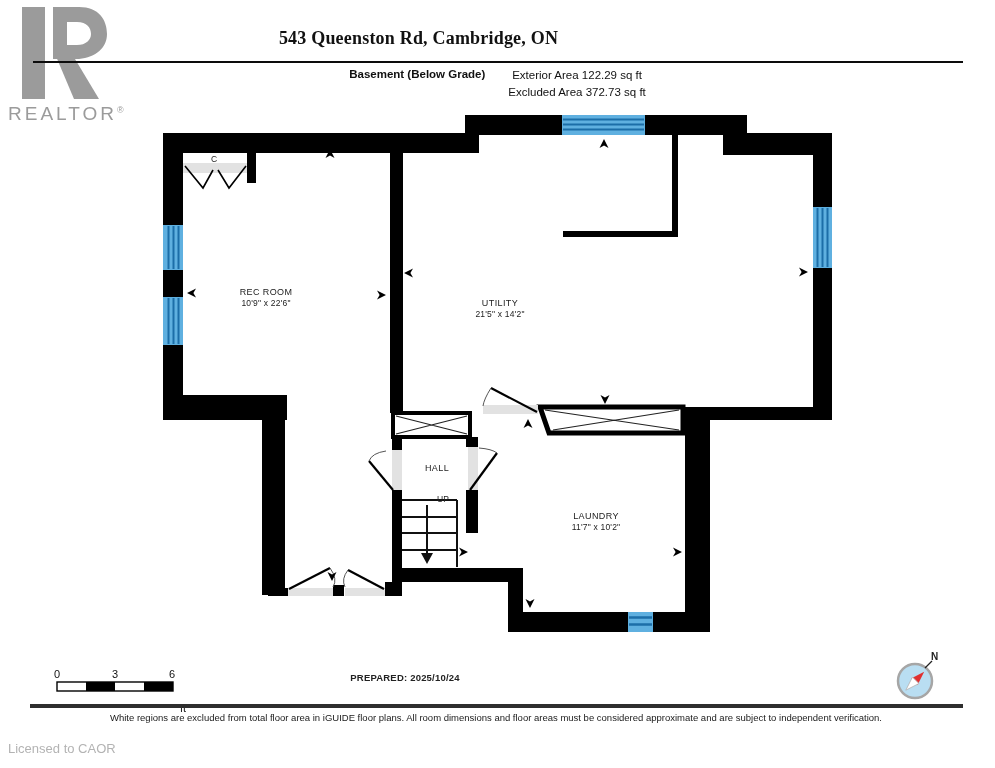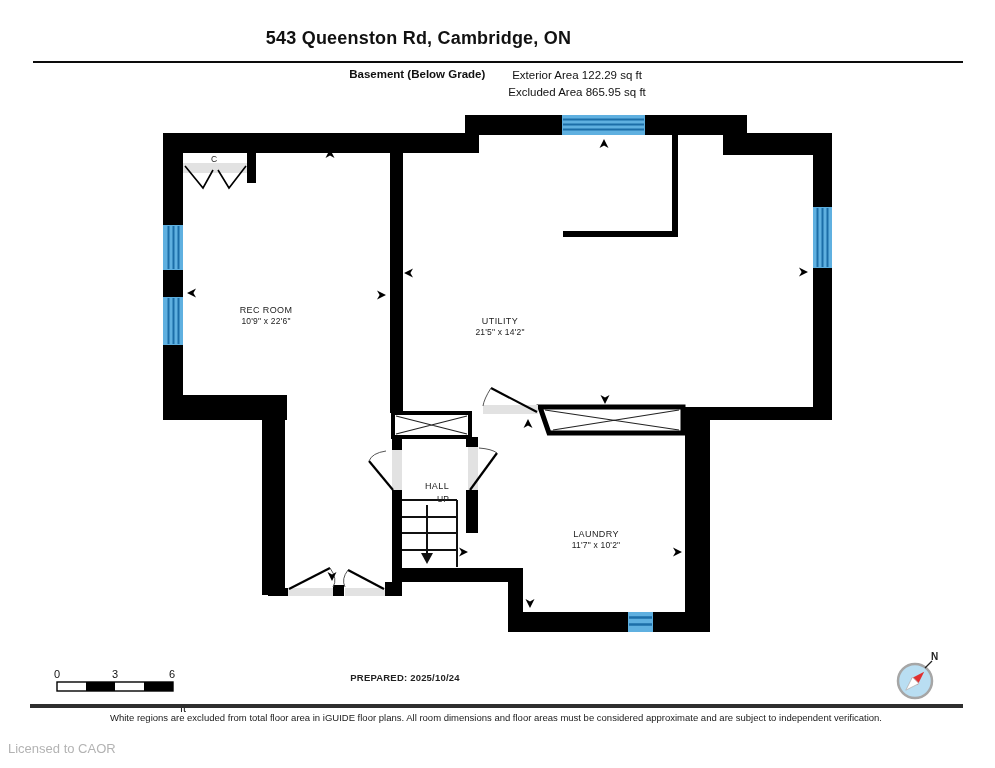--- a/index.html
+++ b/index.html
@@ -15,51 +15,60 @@
   .canvas{
     position:relative;width:995px;height:768px;background:#fff;overflow:hidden;
     font-family:"Liberation Sans", sans-serif;color:#111;
   }
   .abs{position:absolute;}
   
   .logo-box{left:8px;top:4px;width:130px;height:130px;z-index:2;}
   .logo-word{position:absolute;left:0px;top:99px;font-size:19px;letter-spacing:3px;color:var(--logo-grey);font-weight:400;}
   .logo-word sup{font-size:9px;letter-spacing:0;}
   .title-rule{left:33px;top:61px;width:930px;height:2px;background:#0c0c0c;z-index:3;}
-  .page-title{left:0;top:28px;width:837px;text-align:center;font-size:18px;font-weight:bold;letter-spacing:.2px;z-index:4;}
+  .page-title{left:0;top:28px;width:837px;text-align:center;font-size:18px;font-weight:bold;letter-spacing:.2px;z-index:4;font-family:Liberation Serif, serif;}
   .subtitle{left:0;top:67px;width:995px;display:flex;justify-content:center;align-items:flex-start;gap:23px;z-index:4;}
   .subtitle .floor{font-weight:bold;font-size:11.5px;padding-top:1px;}
   .subtitle .areas{font-size:11.5px;line-height:17px;text-align:center;}
   
-  .rlabel{transform:translate(-50%,-50%);text-align:center;font-size:9px;color:#222;letter-spacing:.4px;white-space:nowrap;z-index:5;margin-top:18px;}
+  .rlabel{transform:translate(-50%,-50%);text-align:center;font-size:9px;color:#222;letter-spacing:.4px;white-space:nowrap;z-index:5;}
   .rlabel .dims{font-size:8.5px;letter-spacing:.2px;margin-top:1px;}
   .tinylabel{transform:translate(-50%,-50%);font-size:8.5px;color:#222;z-index:5;white-space:nowrap;}
   
   .scale-num{transform:translateX(-50%);font-size:11px;color:#111;z-index:5;}
   .scale-unit{font-size:11px;color:#111;z-index:5;margin-top:22px;}
   .prepared{left:0;top:672px;width:810px;text-align:center;font-size:9.5px;font-weight:bold;color:#222;letter-spacing:.2px;z-index:5;}
   .north-label{font-size:10px;font-weight:bold;color:#222;z-index:5;}
   .footer-rule{left:30px;top:704px;width:933px;height:4px;background:#2e2e2e;z-index:5;}
   .disclaimer{left:0;top:712px;width:992px;text-align:center;font-size:9.5px;color:#1a1a1a;z-index:5;}
   .license{left:8px;top:741px;font-size:13px;color:#b3b3b3;z-index:5;}
   svg{display:block;}
 </style>
 </head>
 <body>
 
 <div class="canvas">
 
+  <div class="abs logo-box">
+    <svg width="104" height="98" viewBox="0 0 104 98">
+      <rect x="14" y="3" width="23" height="92" fill="var(--logo-grey)"></rect>
+      <path fill="var(--logo-grey)" fill-rule="evenodd" d="M45,3 H71 C91,3 99,16 99,30 C99,44 88,53 71,55 H45 Z
+           M59,18 H69 C79,18 83,24 83,30 C83,36 78,41 69,41 H59 Z"></path>
+      <polygon fill="var(--logo-grey)" points="47,50 64,50 91,95 66,95"></polygon>
+    </svg>
+    <div class="logo-word"><span>REALTOR</span><sup>®</sup></div>
+  </div>
 
   <div class="abs page-title">543 Queenston Rd, Cambridge, ON</div>
   <div class="abs title-rule"></div>
   <div class="abs subtitle">
     <span class="floor">Basement (Below Grade)</span>
     <span class="areas">
       <span>Exterior Area 122.29 sq ft</span><br>
-      <span>Excluded Area 865.95 sq ft</span>
+      <span>Excluded Area 372.73 sq ft</span>
     </span>
   </div>
 
   <svg class="abs" style="left:0;top:0;z-index:1" width="995" height="768" viewBox="0 0 995 768">
 
     <g fill="var(--wall)">
 
       <rect x="163" y="133" width="302" height="20"></rect>
       <rect x="465" y="115" width="97" height="20"></rect>
       <rect x="465" y="115" width="14" height="38"></rect>

